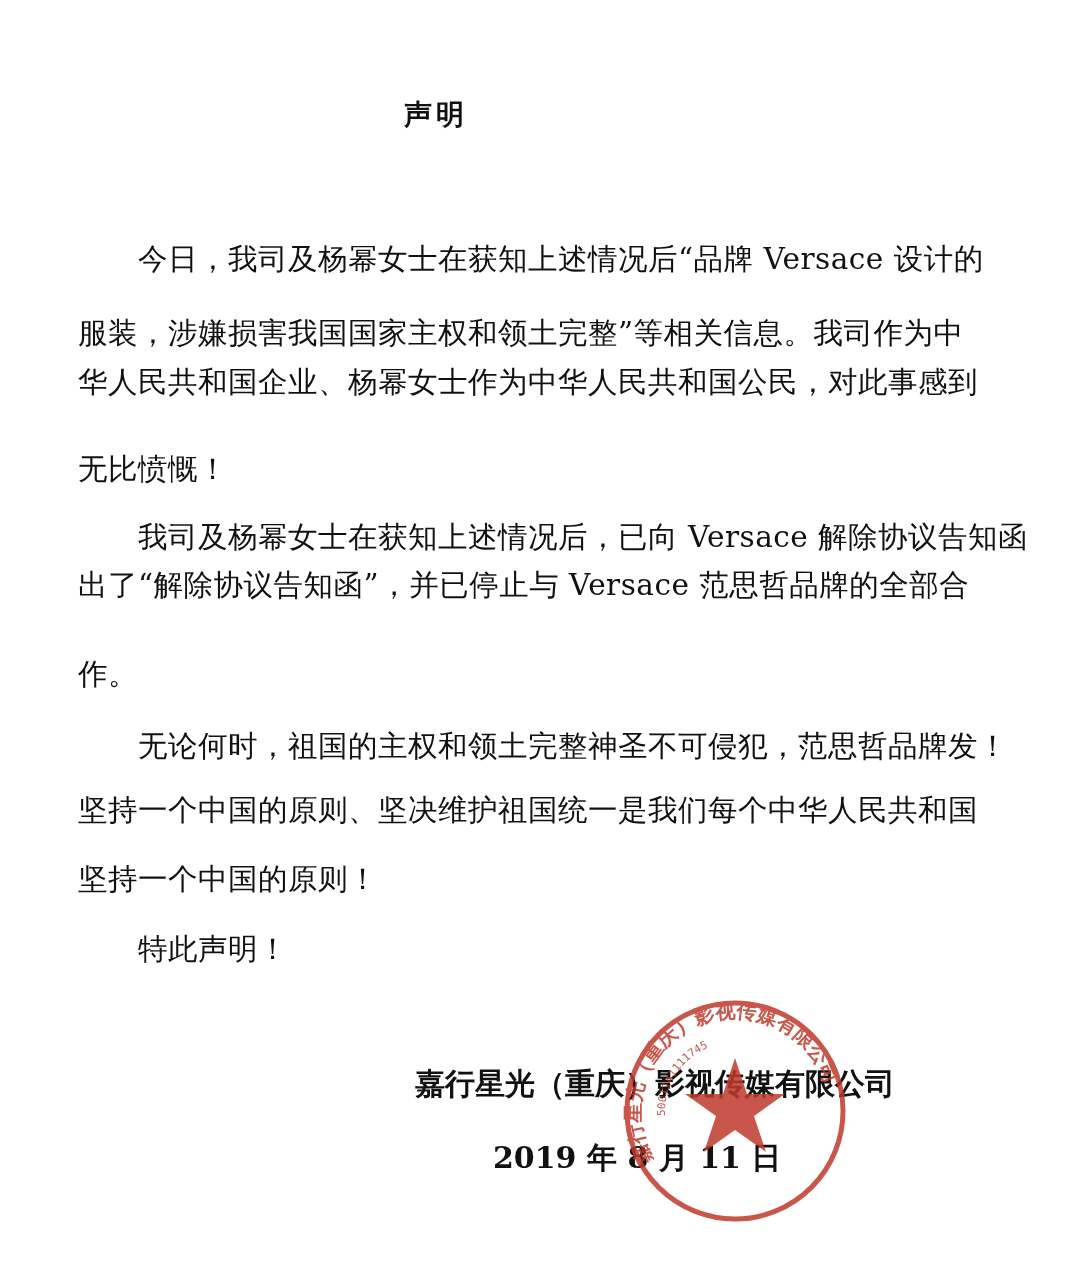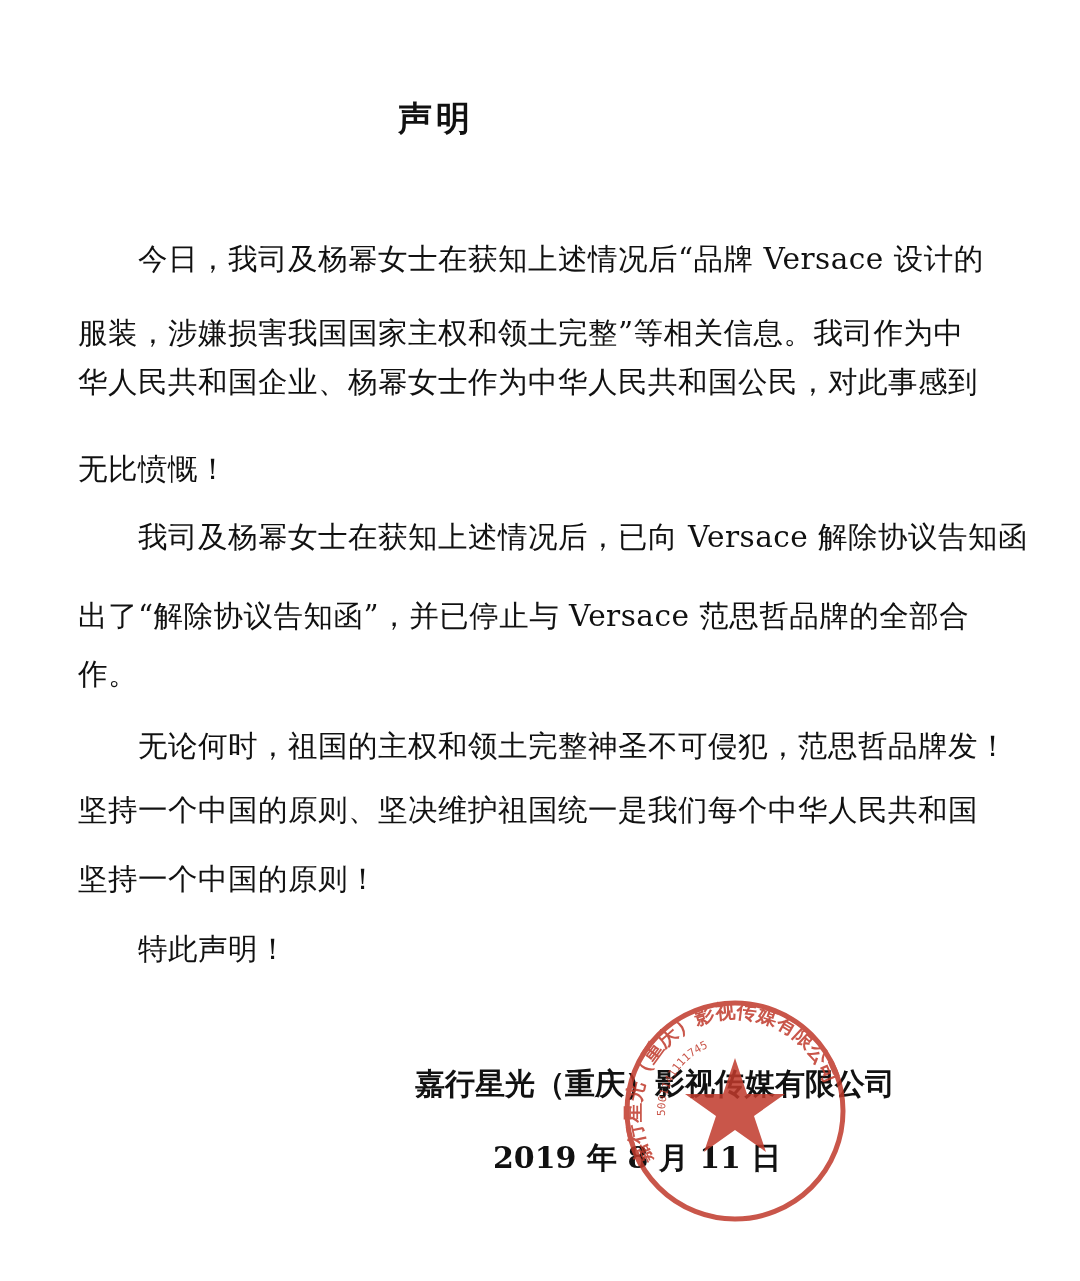--- a/index.html
+++ b/index.html
@@ -1,39 +1,39 @@
 <!DOCTYPE html>
 <html><head>
   <meta charset="utf-8">
   <style>
     html, body { margin: 0; padding: 0; background: #ffffff; }
     body { width: 1080px; height: 1281px; position: relative; overflow: hidden;
            font-family: "DejaVu Serif", "Liberation Serif", serif; color: #111; }
     .title { position: absolute; top: 96px; left: 0; width: 872px; text-align: center;
-             font-size: 34px; font-weight: bold; letter-spacing: 4px; }
+             font-size: 28px; font-weight: bold; letter-spacing: 4px; }
     .line { position: absolute; left: 78px; font-size: 29.5px; white-space: nowrap; letter-spacing: 0.5px; }
     .indent { left: 138px; }
     .sig-company { position: absolute; left: 415px; top: 1064px; font-size: 30px; font-weight: bold;
                    font-family: "DejaVu Sans", "Liberation Sans", sans-serif; white-space: nowrap; z-index: 2; }
     .sig-date { position: absolute; left: 493px; top: 1138px; font-size: 30px; white-space: nowrap; z-index: 2; font-weight: bold; }
     .stamp { position: absolute; left: 620px; top: 996px; width: 230px; height: 230px; z-index: 3; opacity: 0.85; pointer-events: none; }
   </style>
 </head>
 <body>
 
 <div>
   <div class="title">声明</div>
 
   <div class="line indent" style="top:240px">今日，我司及杨幂女士在获知上述情况后“品牌 Versace 设计的</div>
   <div class="line" style="top:314px">服装，涉嫌损害我国国家主权和领土完整”等相关信息。我司作为中</div>
   <div class="line" style="top:363px">华人民共和国企业、杨幂女士作为中华人民共和国公民，对此事感到</div>
   <div class="line" style="top:450px">无比愤慨！</div>
 
   <div class="line indent" style="top:518px">我司及杨幂女士在获知上述情况后，已向 Versace 解除协议告知函</div>
-  <div class="line" style="top:597px">出了“解除协议告知函”，并已停止与 Versace 范思哲品牌的全部合</div>
+  <div class="line" style="top:566px">出了“解除协议告知函”，并已停止与 Versace 范思哲品牌的全部合</div>
   <div class="line" style="top:655px">作。</div>
 
   <div class="line indent" style="top:727px">无论何时，祖国的主权和领土完整神圣不可侵犯，范思哲品牌发！</div>
   <div class="line" style="top:791px">坚持一个中国的原则、坚决维护祖国统一是我们每个中华人民共和国</div>
   <div class="line" style="top:860px">坚持一个中国的原则！</div>
 
   <div class="line indent" style="top:930px">特此声明！</div>
 
   <div class="sig-company">嘉行星光（重庆）影视传媒有限公司</div>
   <div class="sig-date">2019 年 8 月 11 日</div>

